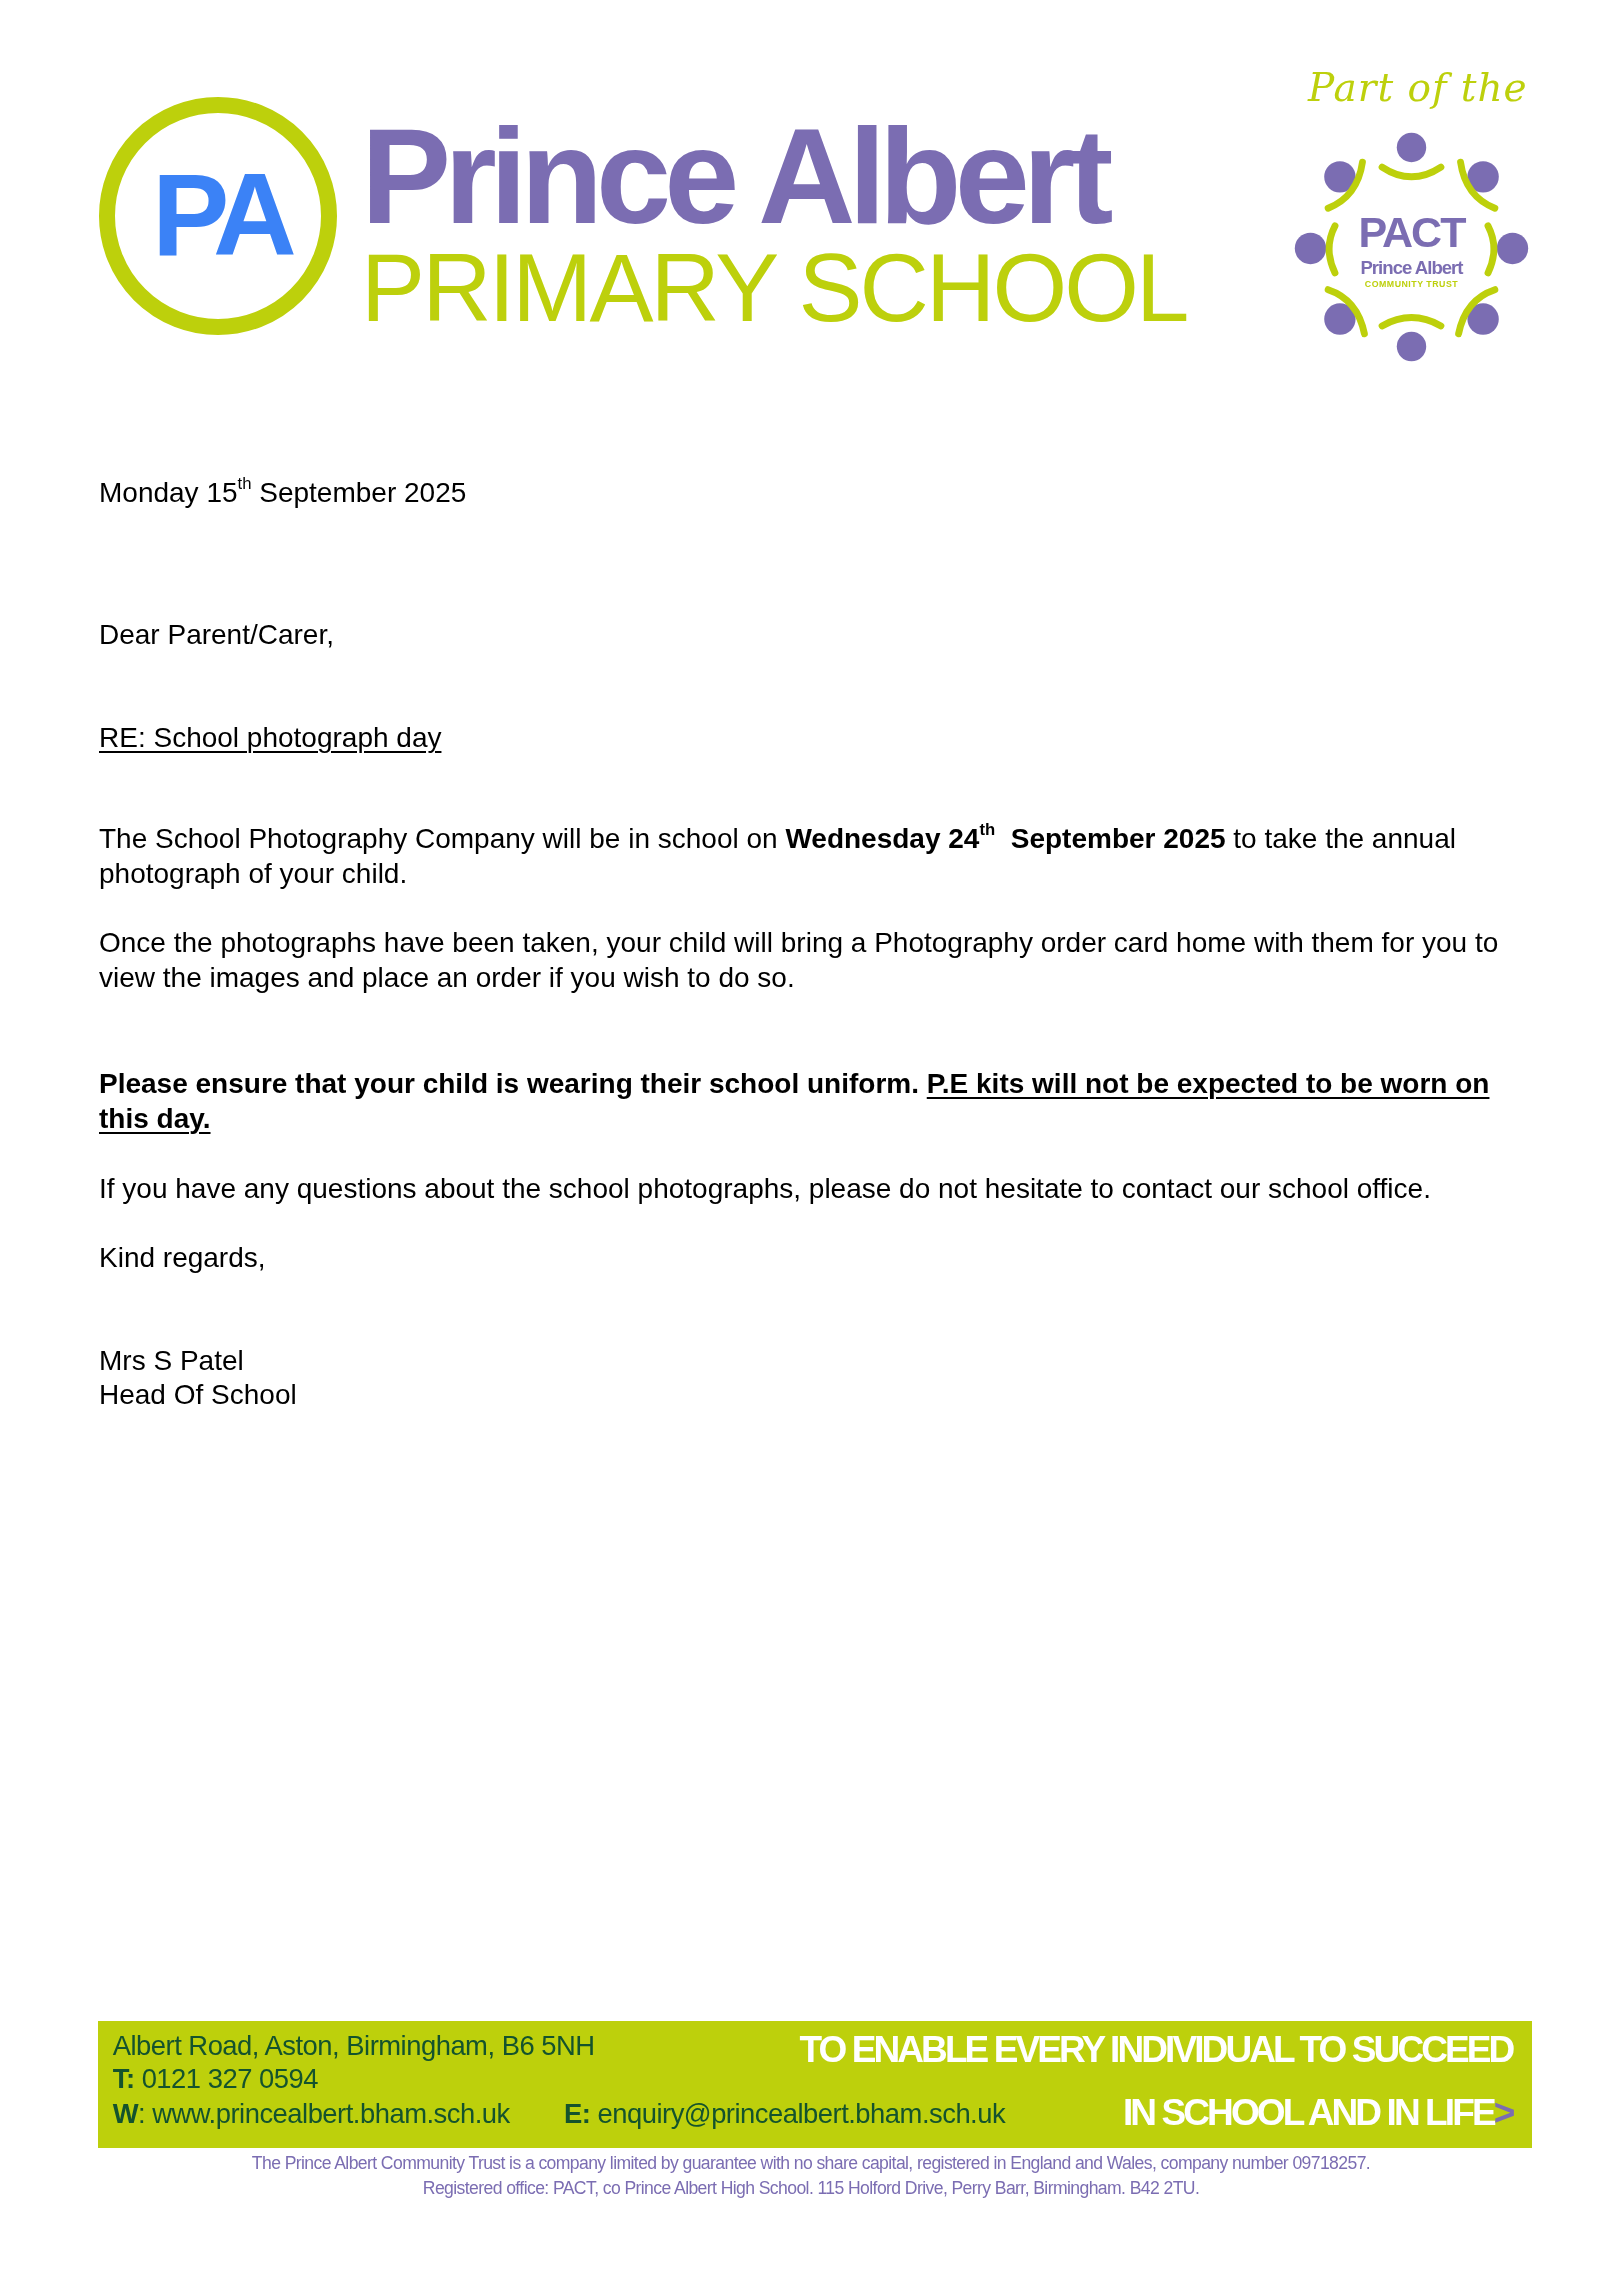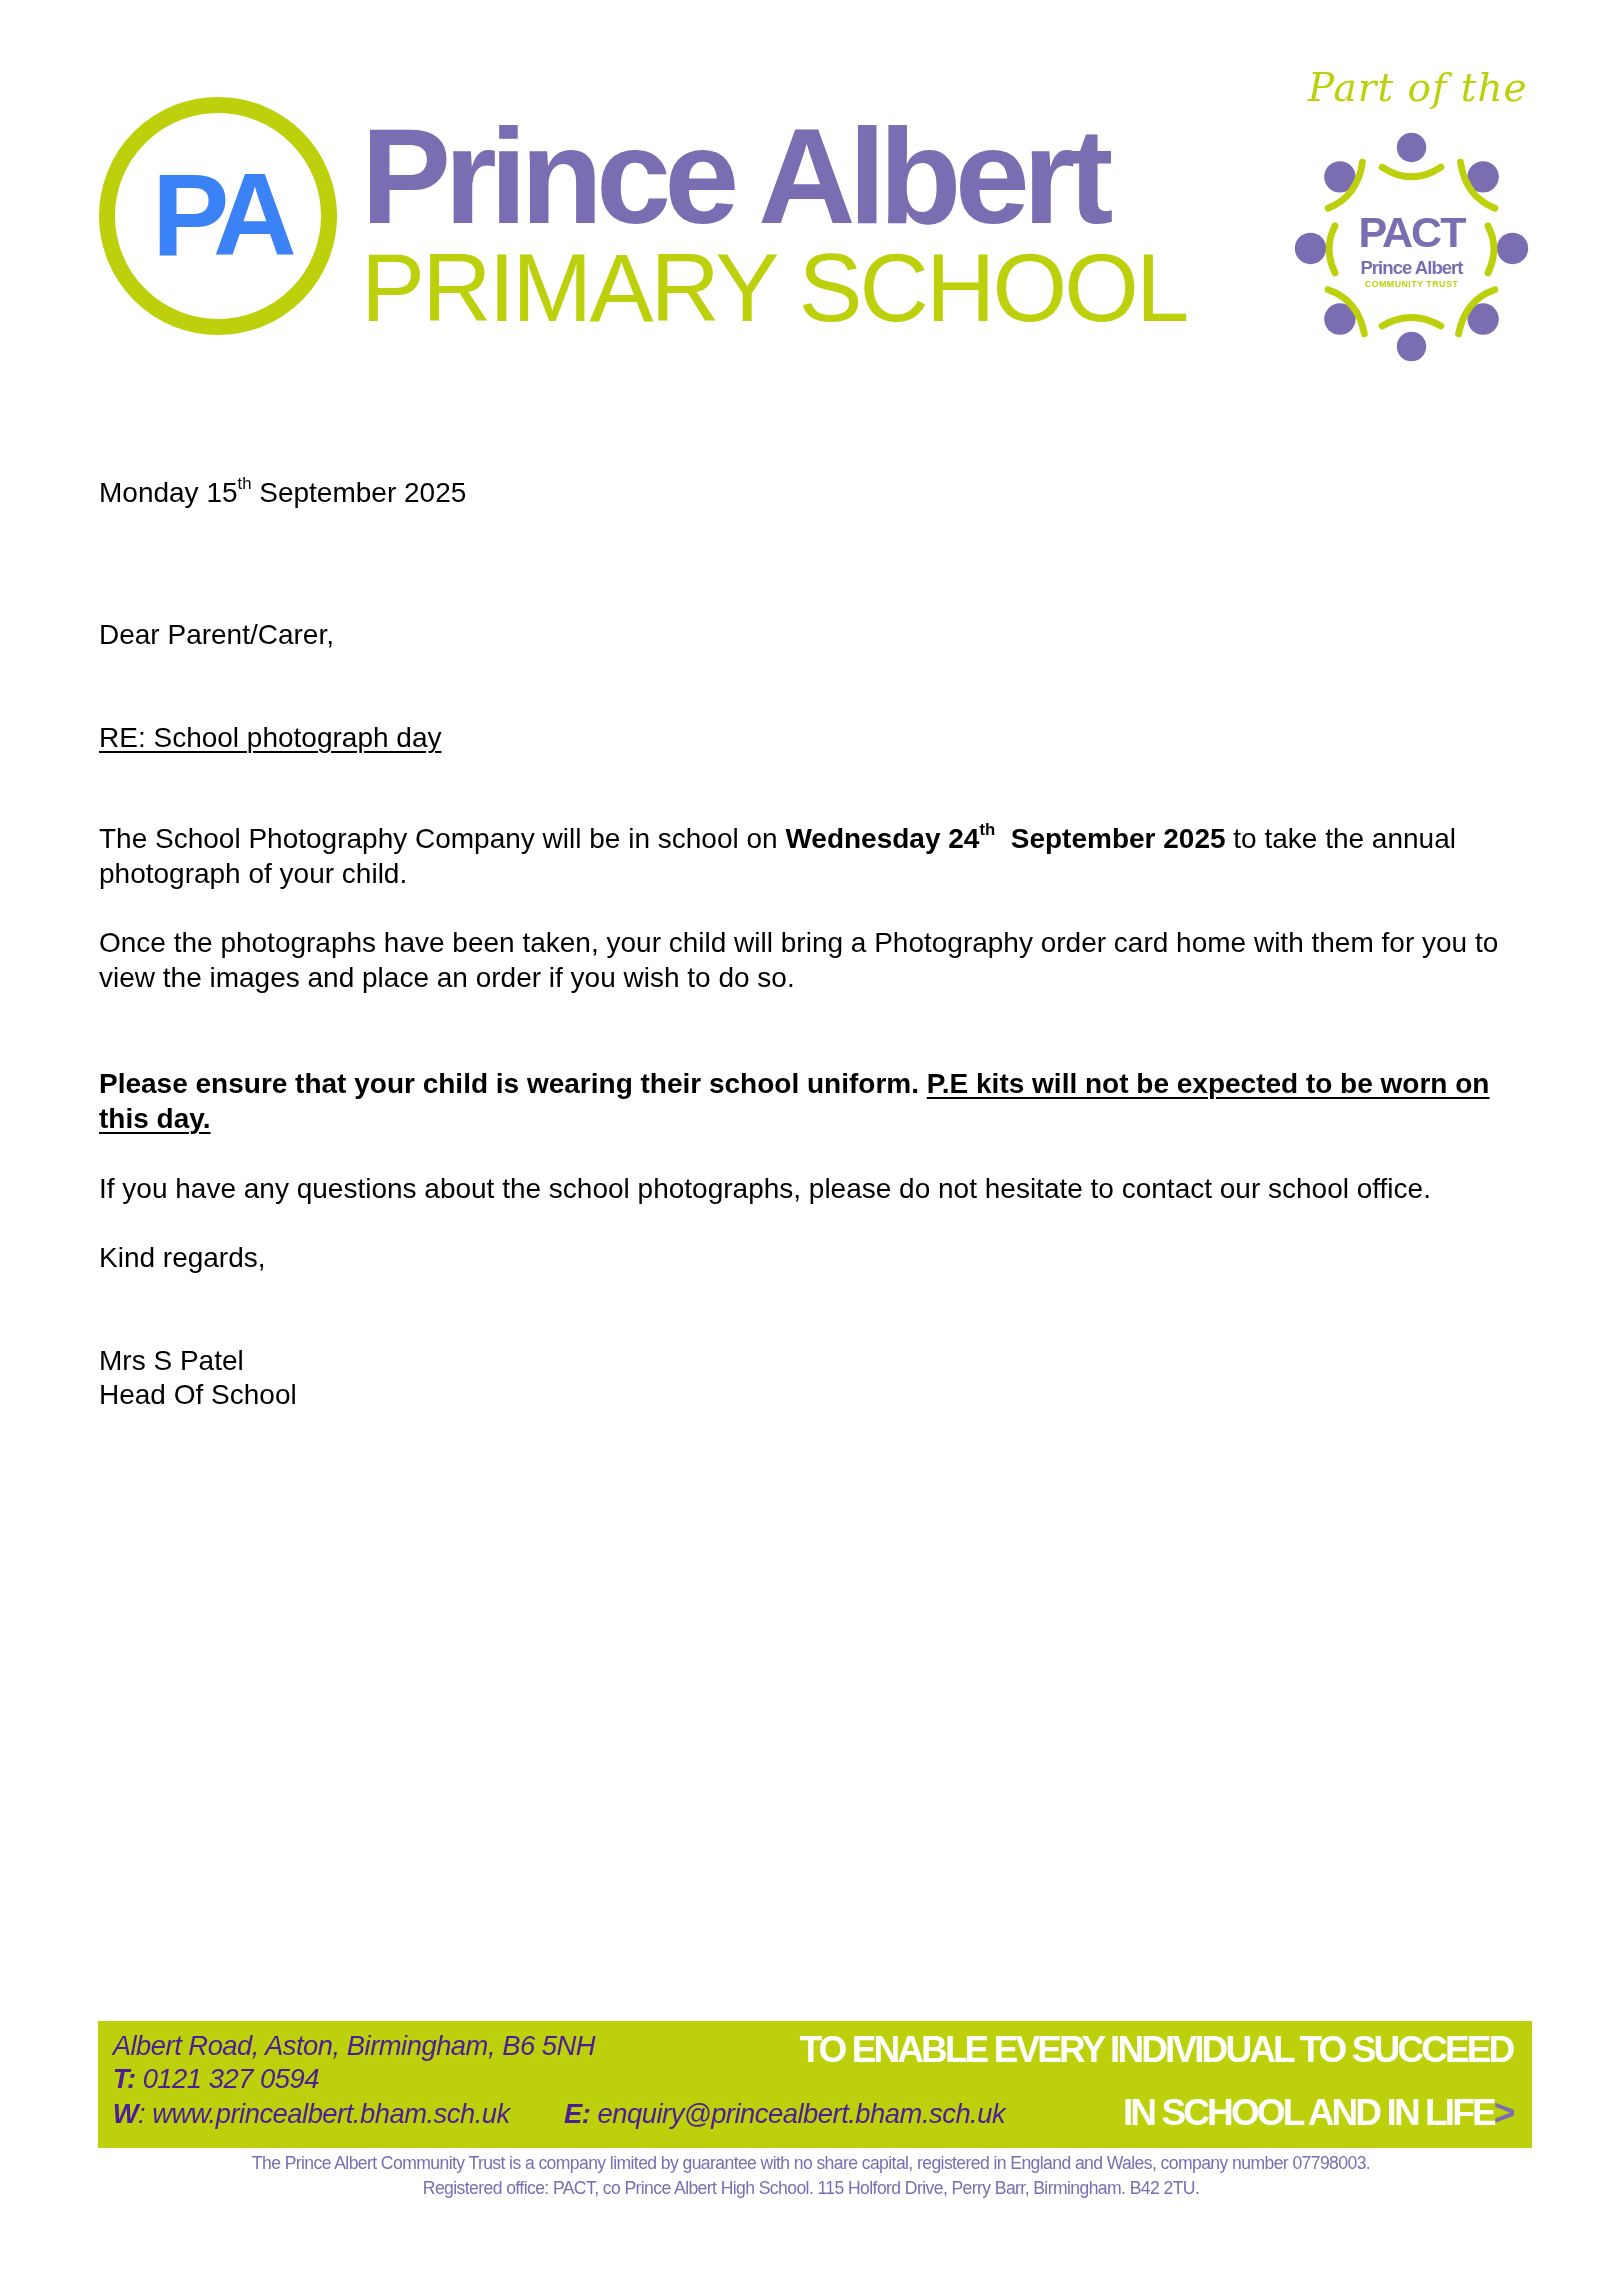--- a/index.html
+++ b/index.html
@@ -18,21 +18,21 @@
     
     .letter { left: 99px; top: 0; width: 1441px; font-size: 28px; line-height: 35px; }
     .line { position: absolute; left: 0; white-space: nowrap; }
     .para { position: absolute; left: 0; width: 1441px; }
     sup { font-size: 16.7px; line-height: 0; position: relative; top: -2.9px; }
     .u { text-decoration: underline; text-underline-offset: 3.9px; text-decoration-thickness: 2px; }
     b { font-weight: bold; }
 
     
     .footer-band { left: 98px; top: 2021px; width: 1434px; height: 127px; background: #bdd00c; }
-    .f-text { color: #4c1d95; font-size: 27.4px; line-height: 33px; white-space: nowrap; letter-spacing: -0.5px; font-style: italic; }
+    .f-text { color: #14532d; font-size: 27.4px; line-height: 33px; white-space: nowrap; letter-spacing: -0.5px; }
     .f-slogan { color: #ffffff; font-weight: bold; font-size: 37px; letter-spacing: -2.9px; white-space: nowrap; }
     .f-arrow { color: #7b6db2; }
     .legal { left: 0; width: 1622px; text-align: center; color: #7b6db2; font-size: 17.6px; line-height: 23.5px; letter-spacing: -0.6px; }
   </style>
 </head>
 <body>
 
 <div class="abs pa-circle"></div>
 <div class="abs pa-letters">PA</div>
 <div class="abs school-name">Prince Albert</div>
@@ -106,15 +106,15 @@
   </div>
   <div class="abs f-text" style="left:466px;top:76px;">
     <b>E:</b><span> enquiry@princealbert.bham.sch.uk</span>
   </div>
   <div class="abs f-slogan" style="right:19.6px;top:7.8px;">TO ENABLE EVERY INDIVIDUAL TO SUCCEED</div>
   <div class="abs f-slogan" style="right:19.6px;top:71px;">
     <span>IN SCHOOL AND IN LIFE</span><span class="f-arrow">&gt;</span>
   </div>
 </div>
 
-<div class="abs legal" style="top:2152px;">The Prince Albert Community Trust is a company limited by guarantee with no share capital, registered in England and Wales, company number 07798003.</div>
+<div class="abs legal" style="top:2152px;">The Prince Albert Community Trust is a company limited by guarantee with no share capital, registered in England and Wales, company number 09718257.</div>
 <div class="abs legal" style="top:2177px;">Registered office: PACT, co Prince Albert High School. 115 Holford Drive, Perry Barr, Birmingham. B42 2TU.</div>
 
 
 </body></html>

